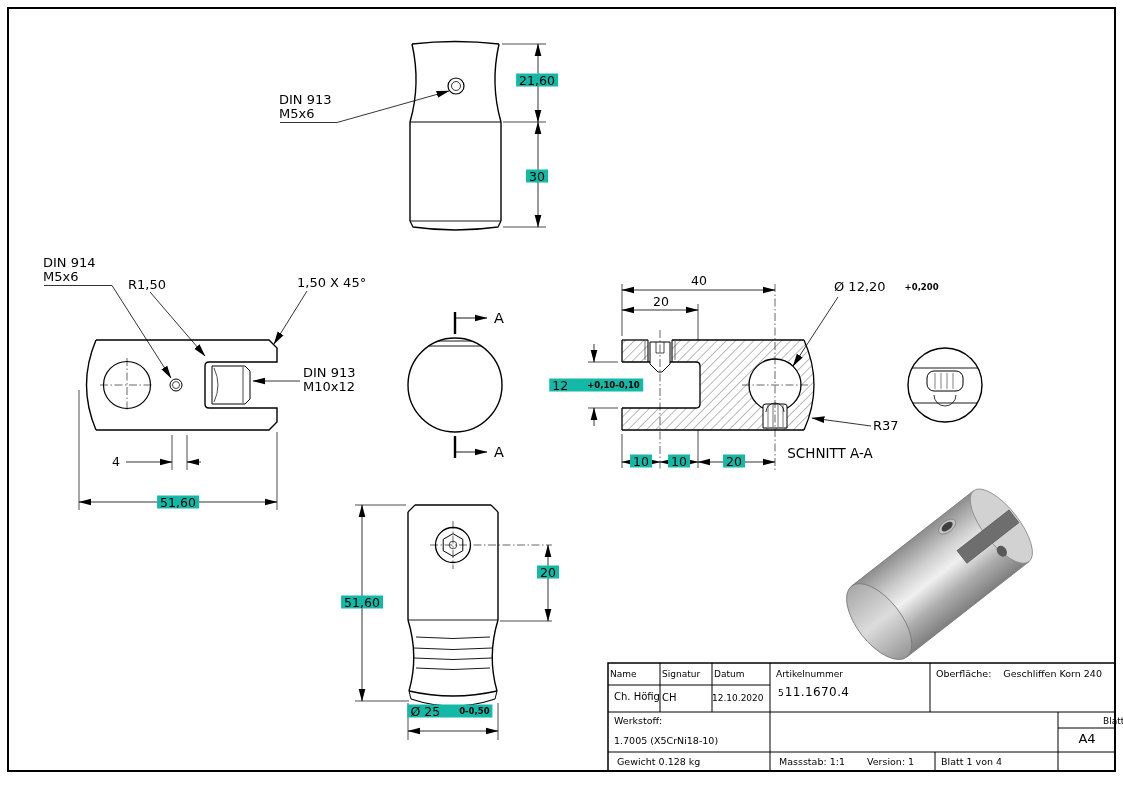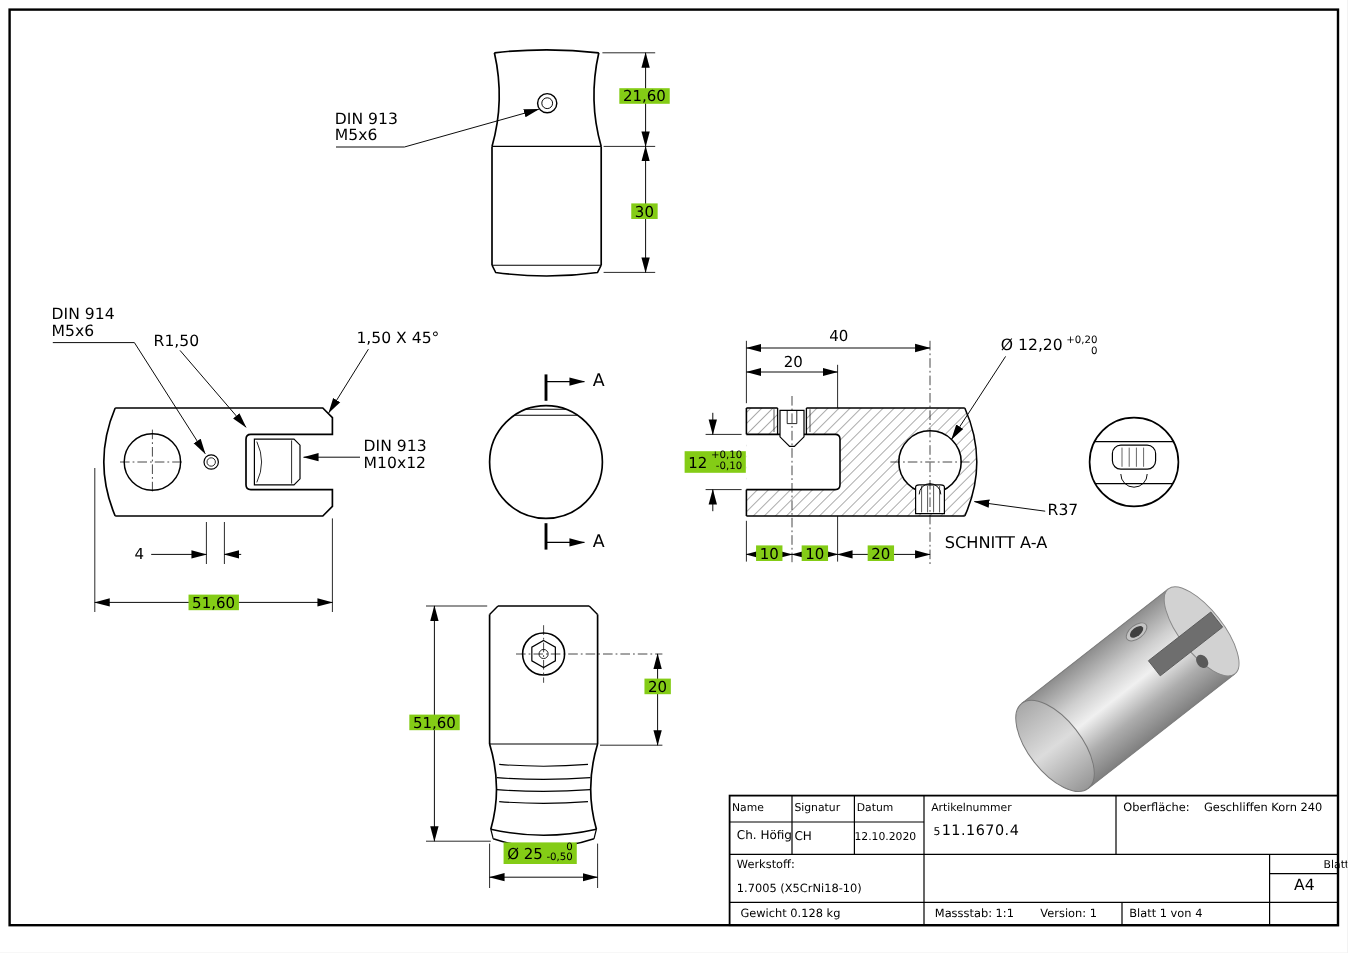--- a/index.html
+++ b/index.html
@@ -1,24 +1,24 @@
 <!DOCTYPE html>
 <html><head>
 <meta charset="utf-8">
 <style>
   html,body{margin:0;padding:0;background:#e9e9e9;}
   .sheet{position:relative;width:1123px;height:794px;background:#ffffff;
          font-family:"DejaVu Sans",sans-serif;color:#000;overflow:hidden;}
   svg.linework{position:absolute;left:0;top:0;}
   .lbl{position:absolute;font-size:13px;line-height:14px;white-space:nowrap;}
   .ctr{position:absolute;transform:translate(-50%,-50%);font-size:12.5px;line-height:13px;white-space:nowrap;}
-  .bgw{background:#84cc16;padding:0 3px;}
-  .dimflex{display:flex;align-items:center;}
-  .tol{display:inline-flex;flex-direction:column;justify-content:center;
-       font-size:8.5px;line-height:9px;margin-left:3px;text-align:right;}
+  .bgw{background:#14b8a6;padding:0 3px;}
+  .dimflex{display:flex;align-items:center;gap:16px;}
+  .tol{display:inline-flex;flex-direction:row;justify-content:center;
+       font-size:8.5px;line-height:9px;margin-left:3px;text-align:center;font-weight:bold;}
   .seclbl{font-size:14.5px;}
   .tb{position:absolute;font-size:9.5px;line-height:10px;white-space:nowrap;}
   .tbh{font-size:9px;text-align:left;}
   .artnr{display:flex;align-items:baseline;}
   .art-prefix{font-size:9px;margin-right:1px;}
   .art-main{font-size:12px;letter-spacing:.4px;}
   .a4{font-size:13px;text-align:center;}
 </style>
 </head>
 <body>

